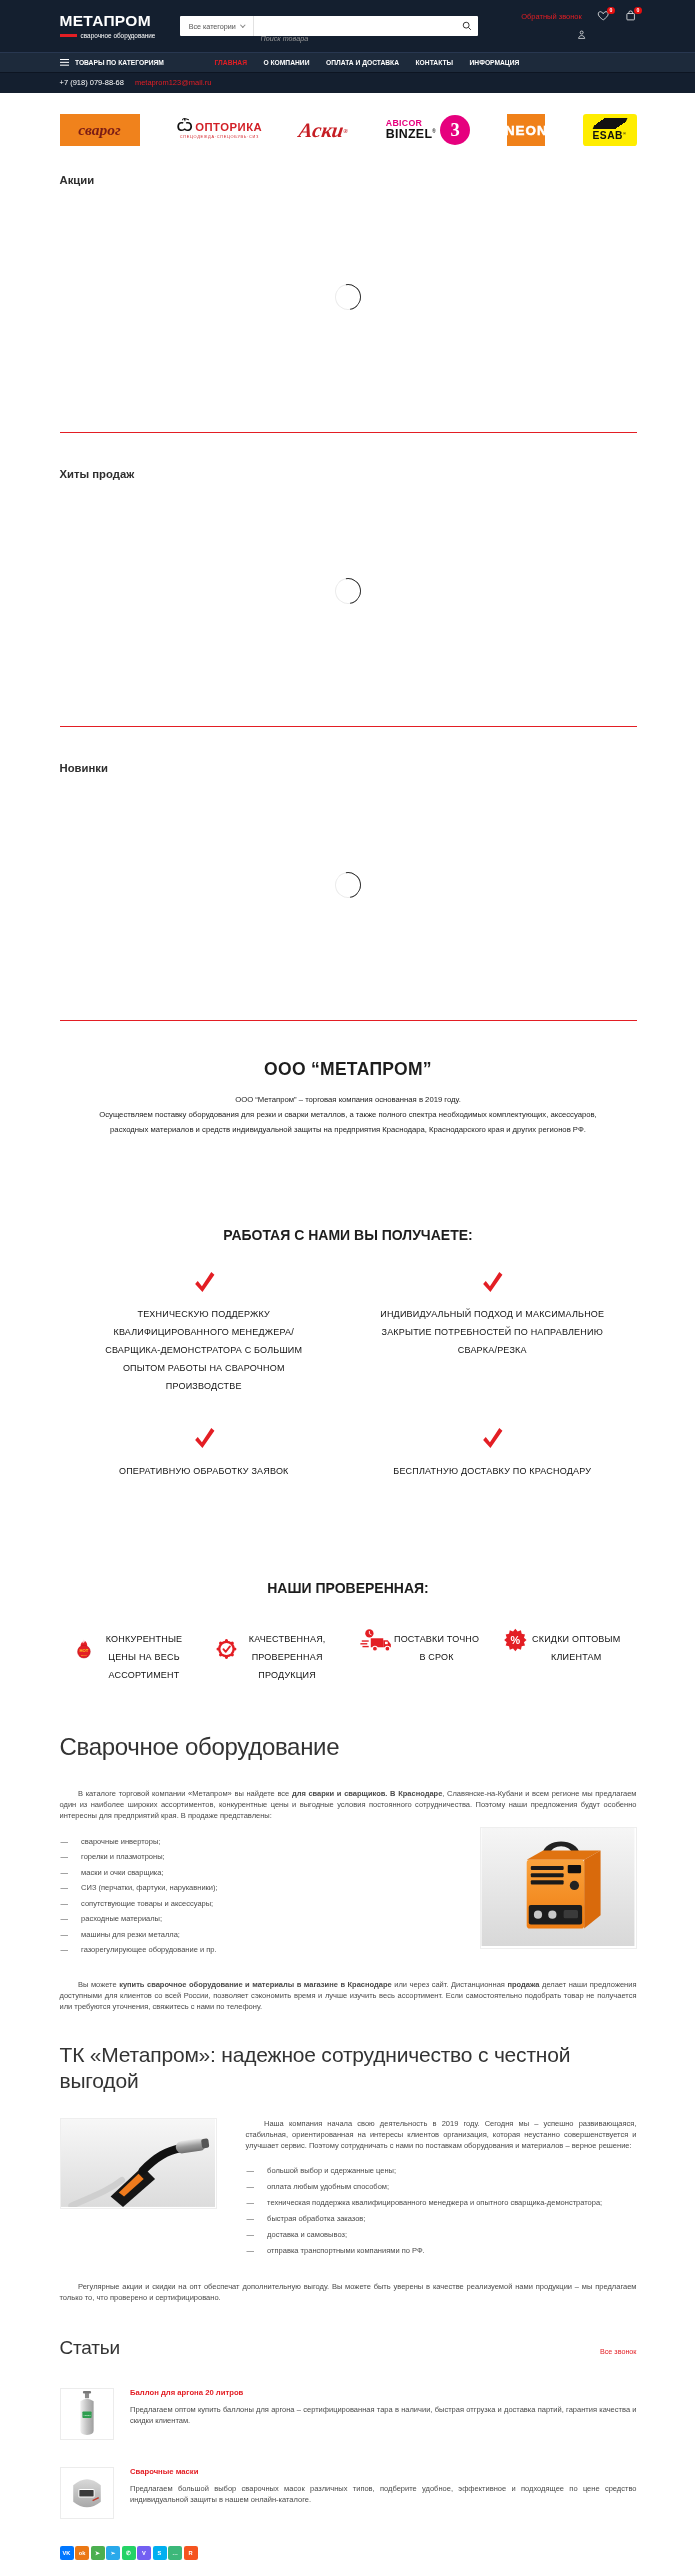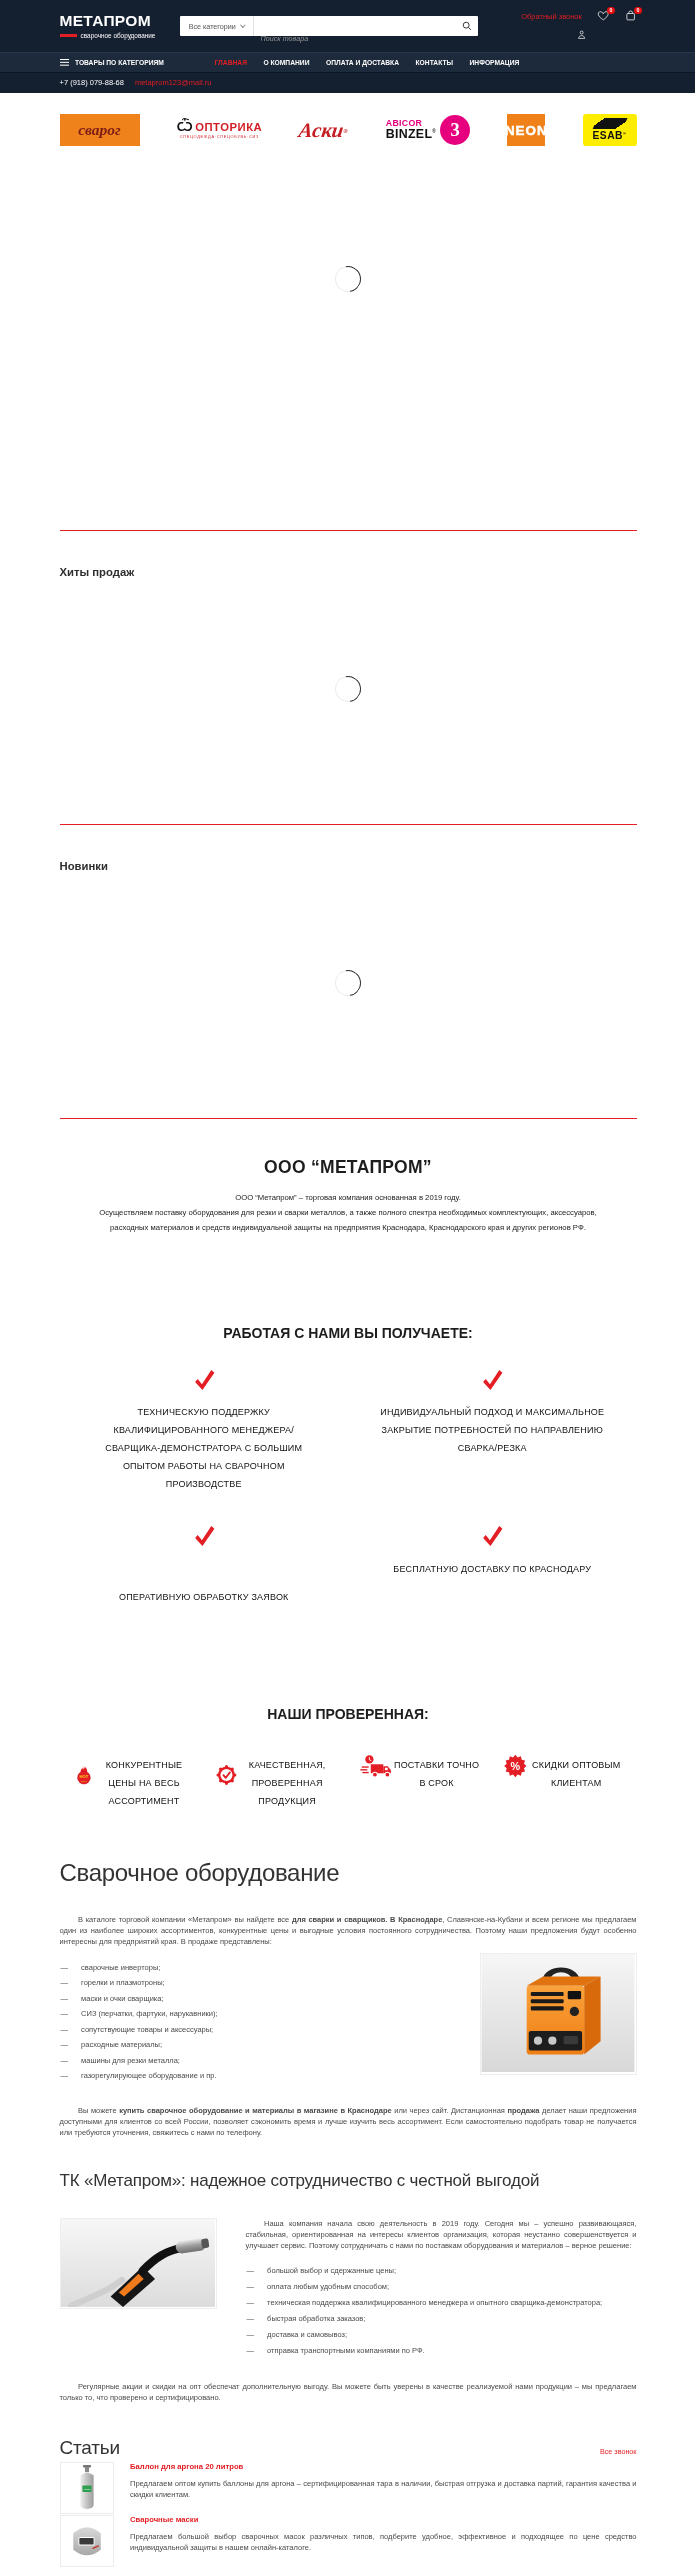--- a/index.html
+++ b/index.html
@@ -78,32 +78,32 @@
   .p{font-size:7.5px;line-height:11px;color:#4a4a4a;text-align:justify;margin:0;}
   .indent{text-indent:18.5px;}
   .p-intro{margin-top:27px;}
   .list-row{display:flex;margin-top:13.4px;}
   .dash-list{list-style:none;margin:0;padding:0;flex:1;}
   .dash-list li{font-size:7.5px;color:#4a4a4a;line-height:15.5px;padding-left:21.6px;position:relative;}
   .dash-list li::before{content:"—";position:absolute;left:1px;color:#4a4a4a;}
   .img-box{flex:0 0 auto;border:0.5px solid #eee;}
   .inverter-box{width:155px;height:120px;margin:-7.2px 0 0 10.3px;}
   .p-buy{margin-top:20.6px;}
-  .seo h2{font-size:17px;font-weight:normal;color:#333;margin:30px 0 0;line-height:26px;max-width:582px;letter-spacing:-0.2px;}
+  .seo h2{font-size:21px;font-weight:normal;color:#333;margin:30px 0 0;line-height:26px;max-width:582px;letter-spacing:-0.2px;}
   .partner-row{display:flex;margin-top:24px;align-items:flex-start;}
   .torch-box{width:155px;height:89px;}
   .partner-right{flex:1;margin-left:29px;}
   .partner-right .dash-list{margin-top:12.4px;}
   .partner-right .dash-list li{line-height:16px;}
   .p-outro{margin-top:21.6px;}
   
   .articles-head{display:flex;align-items:baseline;justify-content:space-between;margin-top:32px;}
   .articles-head h2{margin:0;font-size:19px;}
   .all-link{color:#e31e24;font-size:7.2px;}
-  .article{display:flex;margin-top:1px;}
+  .article{display:flex;margin-top:27px;}
   .article .thumb{width:52px;height:50px;border:0.5px solid #ececec;display:flex;align-items:center;justify-content:center;background:#fff;flex:0 0 auto;}
   .article-body{margin-left:16.5px;}
   .article-title{color:#e31e24;font-size:7.7px;font-weight:bold;}
   .article-body .p{margin-top:7.2px;}
   .share-row{display:flex;gap:1.5px;margin:27px 0 21.6px;}
   .share{width:14px;height:14px;border-radius:2.1px;display:flex;align-items:center;justify-content:center;color:#fff;font-size:5.7px;font-weight:bold;}
   .sh-vk{background:#0077ff;}.sh-ok{background:#eb7815;}.sh-share{background:#4caf50;}
   .sh-tg{background:#29a9eb;}.sh-wa{background:#25d366;}.sh-vb{background:#7360f2;}
   .sh-sk{background:#00aff0;}.sh-chat{background:#3cb87a;}.sh-rd{background:#f5541f;}
   
@@ -211,20 +211,21 @@
   <a class="brand b-neon">
       <span>NEON</span>
     </a>
   <a class="brand b-esab">
     <span class="bars"></span>
     <span class="t"><span>ESAB</span><sup style="font-size:4.1px;">®</sup></span>
   </a>
 </section>
 
 <section class="container slider">
+  <h2>Акции</h2>
   <div class="spinner"></div>
   <hr class="red-hr">
 </section>
 
 <section class="container slider">
   <h2>Хиты продаж</h2>
   <div class="spinner"></div>
   <hr class="red-hr">
 </section>
 
@@ -246,21 +247,21 @@
           <path d="M6 27 L11 21 L19 31 L37 4 L43 9 L20 42 Z" fill="#e31e24"></path>
         </svg>
       <div class="benefit-text">ТЕХНИЧЕСКУЮ ПОДДЕРЖКУ КВАЛИФИЦИРОВАННОГО МЕНЕДЖЕРА/СВАРЩИКА-ДЕМОНСТРАТОРА С БОЛЬШИМ ОПЫТОМ РАБОТЫ НА СВАРОЧНОМ ПРОИЗВОДСТВЕ</div>
     </div>
     <div class="benefit">
       <svg width="24" height="24" viewBox="0 0 46 46">
           <path d="M6 27 L11 21 L19 31 L37 4 L43 9 L20 42 Z" fill="#e31e24"></path>
         </svg>
       <div class="benefit-text" style="max-width:242px;">ИНДИВИДУАЛЬНЫЙ ПОДХОД И МАКСИМАЛЬНОЕ ЗАКРЫТИЕ ПОТРЕБНОСТЕЙ ПО НАПРАВЛЕНИЮ СВАРКА/РЕЗКА</div>
     </div>
-    <div class="benefit" style="margin-top:31px;gap:28px;">
+    <div class="benefit" style="margin-top:31px;">
       <svg width="24" height="24" viewBox="0 0 46 46">
           <path d="M6 27 L11 21 L19 31 L37 4 L43 9 L20 42 Z" fill="#e31e24"></path>
         </svg>
       <div class="benefit-text">ОПЕРАТИВНУЮ ОБРАБОТКУ ЗАЯВОК</div>
     </div>
     <div class="benefit" style="margin-top:31px;">
       <svg width="24" height="24" viewBox="0 0 46 46">
           <path d="M6 27 L11 21 L19 31 L37 4 L43 9 L20 42 Z" fill="#e31e24"></path>
         </svg>
       <div class="benefit-text">БЕСПЛАТНУЮ ДОСТАВКУ ПО КРАСНОДАРУ</div>

